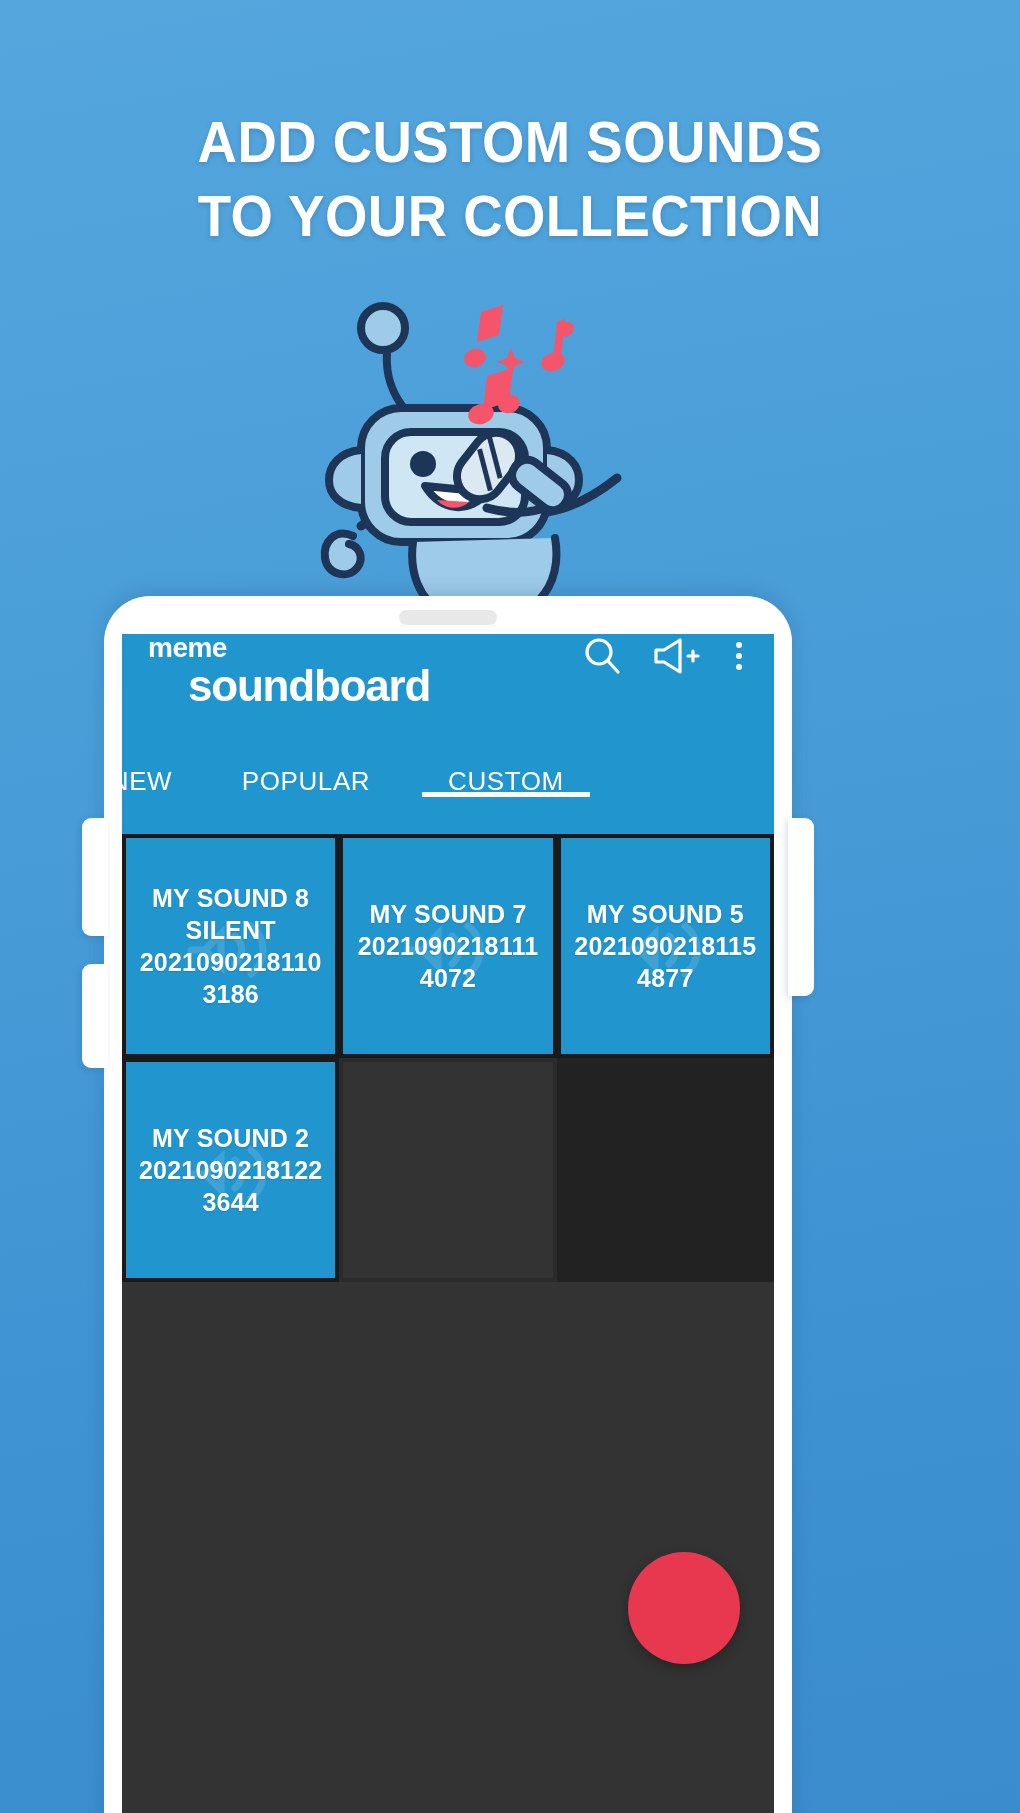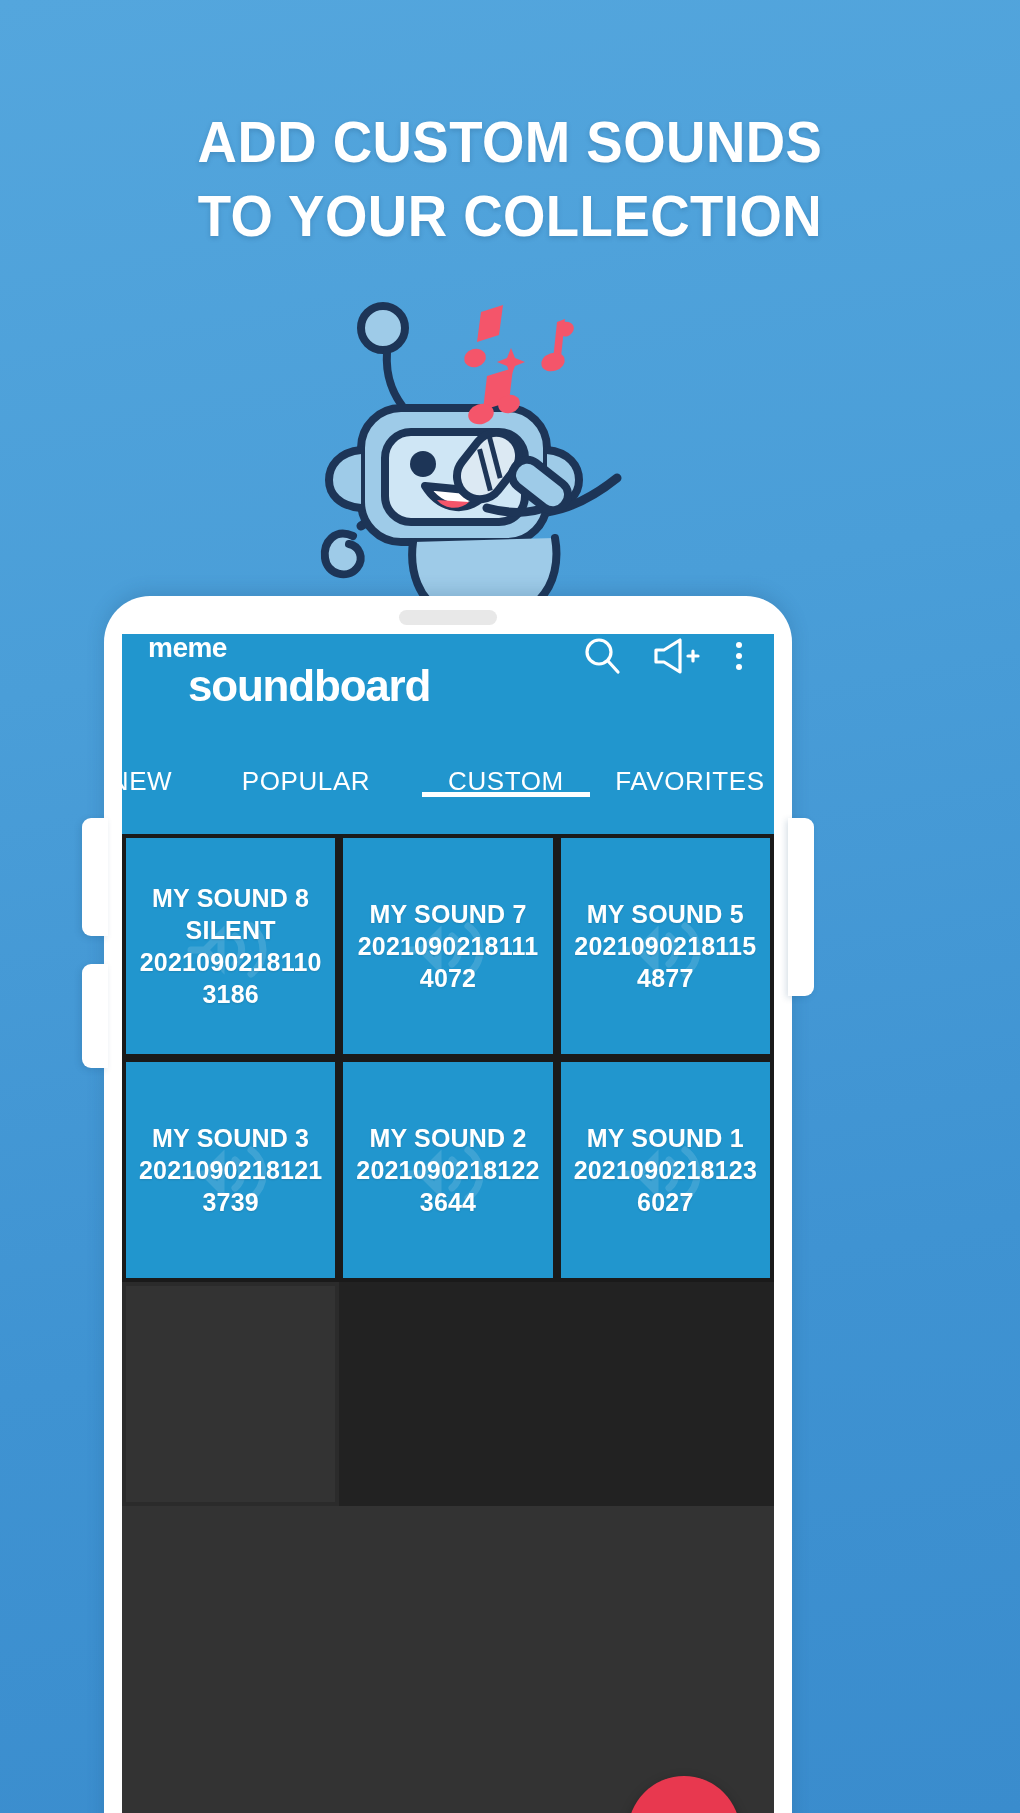--- a/index.html
+++ b/index.html
@@ -214,23 +214,20 @@
       <div class="tab" style="flex:0 0 130px; margin-left:-46px;">
         <span>NEW</span>
       </div>
       <div class="tab" style="flex:0 0 200px;text-align:center;">
         <span>POPULAR</span>
       </div>
       <div class="tab" style="flex:0 0 200px;text-decoration:underline;">
         <span>CUSTOM</span>
         <div class="tab-underline"></div>
       </div>
-      <div class="tab" style="flex:1 1 auto;">
-        <span>FAVORITES</span>
-      </div>
     </div>
 
     <div class="grid">
       <div class="tile">
         <svg class="tile-wm" width="120" height="80" viewBox="0 0 120 80">
             <g fill="none" stroke="#ffffff" stroke-width="7" stroke-linecap="round">
               <path d="M20 40 h14 l16 -16 v32 l-16 -16"></path>
               <path d="M64 26 a18 18 0 0 1 0 28"></path>
               <path d="M80 16 a30 30 0 0 1 0 48"></path>
             </g>
@@ -258,41 +255,21 @@
         <div class="tile-label">MY SOUND 5 20210902181154877</div>
       </div>
       <div class="tile">
         <svg class="tile-wm" width="120" height="80" viewBox="0 0 120 80">
             <g fill="none" stroke="#ffffff" stroke-width="7" stroke-linecap="round">
               <path d="M20 40 h14 l16 -16 v32 l-16 -16"></path>
               <path d="M64 26 a18 18 0 0 1 0 28"></path>
               <path d="M80 16 a30 30 0 0 1 0 48"></path>
             </g>
           </svg>
-        <div class="tile-label">MY SOUND 3 20210902181213739</div>
-      </div>
-      <div class="tile">
-        <svg class="tile-wm" width="120" height="80" viewBox="0 0 120 80">
-            <g fill="none" stroke="#ffffff" stroke-width="7" stroke-linecap="round">
-              <path d="M20 40 h14 l16 -16 v32 l-16 -16"></path>
-              <path d="M64 26 a18 18 0 0 1 0 28"></path>
-              <path d="M80 16 a30 30 0 0 1 0 48"></path>
-            </g>
-          </svg>
         <div class="tile-label">MY SOUND 2 20210902181223644</div>
-      </div>
-      <div class="tile">
-        <svg class="tile-wm" width="120" height="80" viewBox="0 0 120 80">
-            <g fill="none" stroke="#ffffff" stroke-width="7" stroke-linecap="round">
-              <path d="M20 40 h14 l16 -16 v32 l-16 -16"></path>
-              <path d="M64 26 a18 18 0 0 1 0 28"></path>
-              <path d="M80 16 a30 30 0 0 1 0 48"></path>
-            </g>
-          </svg>
-        <div class="tile-label">MY SOUND 1 20210902181236027</div>
       </div>
       <div class="tile empty"></div>
     </div>
 
     <div class="grid-rest">
       <div class="fab"></div>
     </div>
 
   </div>
 </div>

